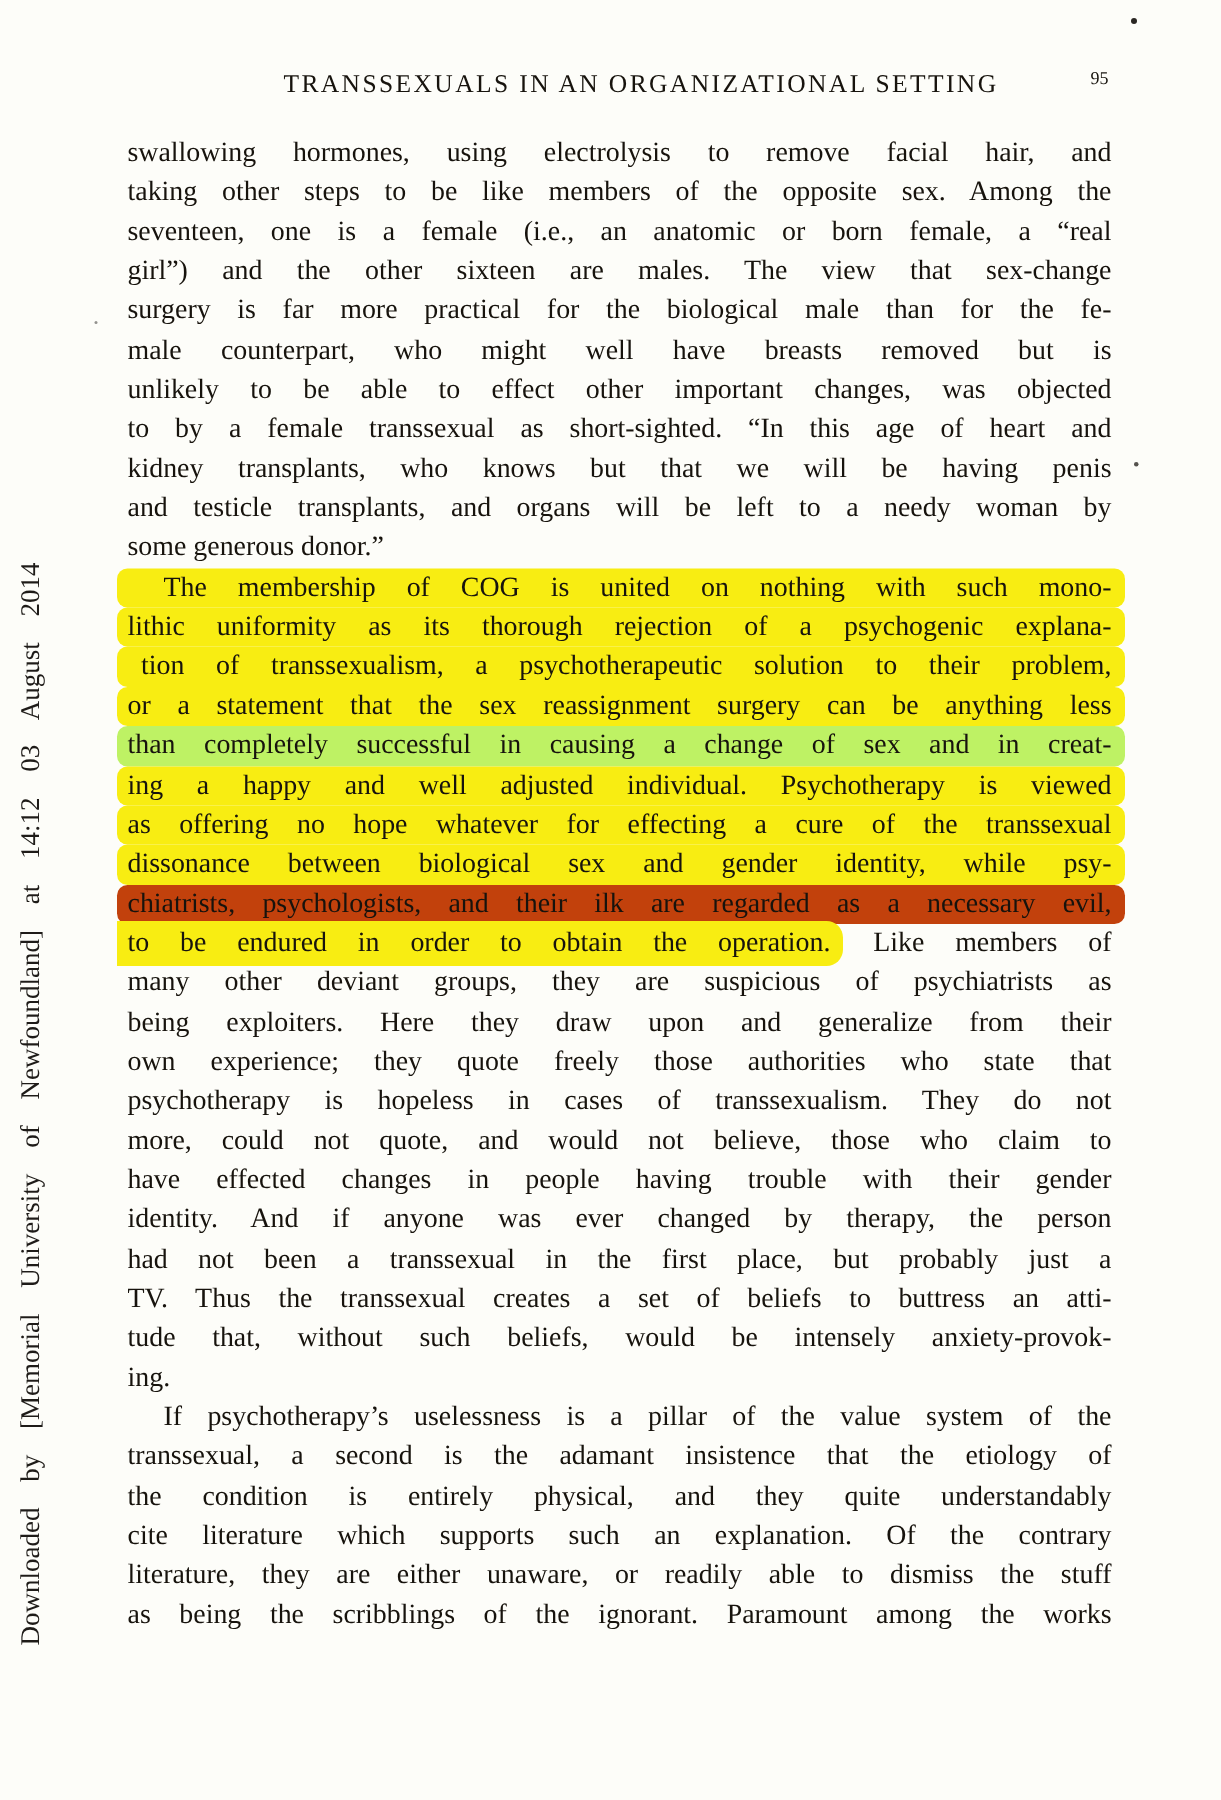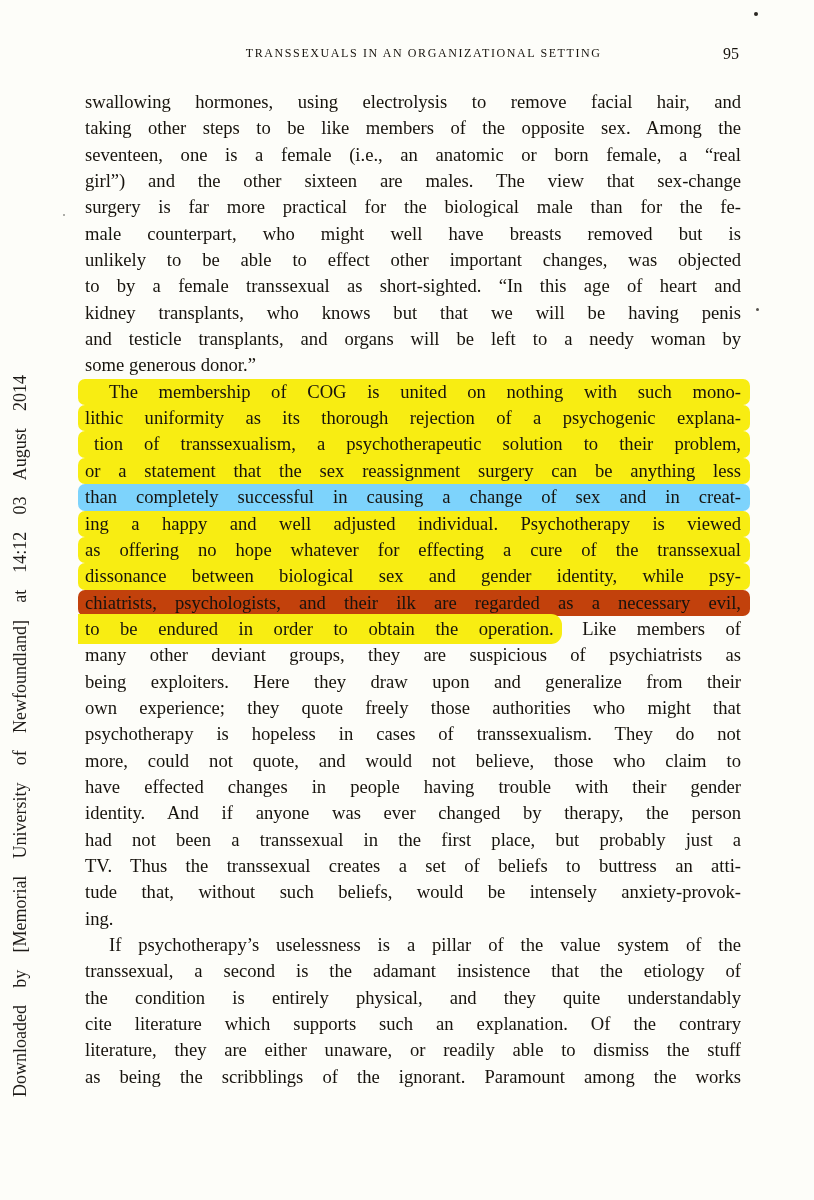--- a/index.html
+++ b/index.html
@@ -14,29 +14,29 @@
   
   .page-header {
     position: absolute;
     left: 85px; top: 46px;
     width: 656px; height: 24px;
   }
   .running-title {
     position: absolute;
     left: 50%; top: 0;
     transform: translateX(-47%);
-    font-size: 12px;
+    font-size: 17px;
     letter-spacing: 1.6px;
     white-space: nowrap;
     font-weight: 500;
   }
   .page-number {
     position: absolute;
     right: 2px; top: -1px;
-    font-size: 16px;
+    font-size: 12px;
   }
   
   .text-column {
     position: absolute;
     left: 85px; top: 89px;
     width: 656px;
     font-family: Liberation Serif, serif;
   }
   .line {
     height: 26.35px;
@@ -106,29 +106,29 @@
     <div class="line"><span>male counterpart, who might well have breasts removed but is</span></div>
     <div class="line"><span>unlikely to be able to effect other important changes, was objected</span></div>
     <div class="line"><span>to by a female transsexual as short-sighted. “In this age of heart and</span></div>
     <div class="line"><span>kidney transplants, who knows but that we will be having penis</span></div>
     <div class="line"><span>and testicle transplants, and organs will be left to a needy woman by</span></div>
     <div class="line last"><span>some generous donor.”</span></div>
     <div class="line indent hl-line" style="background: rgb(248, 237, 18);"><span>The membership of COG is united on nothing with such mono-</span></div>
     <div class="line hl-line" style="background: rgb(248, 237, 18);"><span>lithic uniformity as its thorough rejection of a psychogenic explana-</span></div>
     <div class="line hl-line" style="background: rgb(248, 237, 18); padding-left: 16px;"><span>tion of transsexualism, a psychotherapeutic solution to their problem,</span></div>
     <div class="line hl-line" style="background: rgb(248, 237, 18);"><span>or a statement that the sex reassignment surgery can be anything less</span></div>
-    <div class="line hl-line" style="background: #7dd3fc;"><span>than completely successful in causing a change of sex and in creat-</span></div>
+    <div class="line hl-line" style="background: #bef264;"><span>than completely successful in causing a change of sex and in creat-</span></div>
     <div class="line hl-line" style="background: rgb(248, 237, 18);"><span>ing a happy and well adjusted individual. Psychotherapy is viewed</span></div>
     <div class="line hl-line" style="background: rgb(248, 237, 18);"><span>as offering no hope whatever for effecting a cure of the transsexual</span></div>
     <div class="line hl-line" style="background: rgb(248, 237, 18);"><span>dissonance between biological sex and gender identity, while psy-</span></div>
     <div class="line hl-line" style="background: #c2410c;"><span>chiatrists, psychologists, and their ilk are regarded as a necessary evil,</span></div>
     <div class="line"><span class="hl-seg" style="background: rgb(248, 237, 18);">to be endured in order to obtain the operation.</span><span> Like members of</span></div>
     <div class="line"><span>many other deviant groups, they are suspicious of psychiatrists as</span></div>
     <div class="line"><span>being exploiters. Here they draw upon and generalize from their</span></div>
-    <div class="line"><span>own experience; they quote freely those authorities who might that</span></div>
+    <div class="line"><span>own experience; they quote freely those authorities who state that</span></div>
     <div class="line"><span>psychotherapy is hopeless in cases of transsexualism. They do not</span></div>
     <div class="line"><span>more, could not quote, and would not believe, those who claim to</span></div>
     <div class="line"><span>have effected changes in people having trouble with their gender</span></div>
     <div class="line"><span>identity. And if anyone was ever changed by therapy, the person</span></div>
     <div class="line"><span>had not been a transsexual in the first place, but probably just a</span></div>
     <div class="line"><span>TV. Thus the transsexual creates a set of beliefs to buttress an atti-</span></div>
     <div class="line"><span>tude that, without such beliefs, would be intensely anxiety-provok-</span></div>
     <div class="line last"><span>ing.</span></div>
     <div class="line indent"><span>If psychotherapy’s uselessness is a pillar of the value system of the</span></div>
     <div class="line"><span>transsexual, a second is the adamant insistence that the etiology of</span></div>

